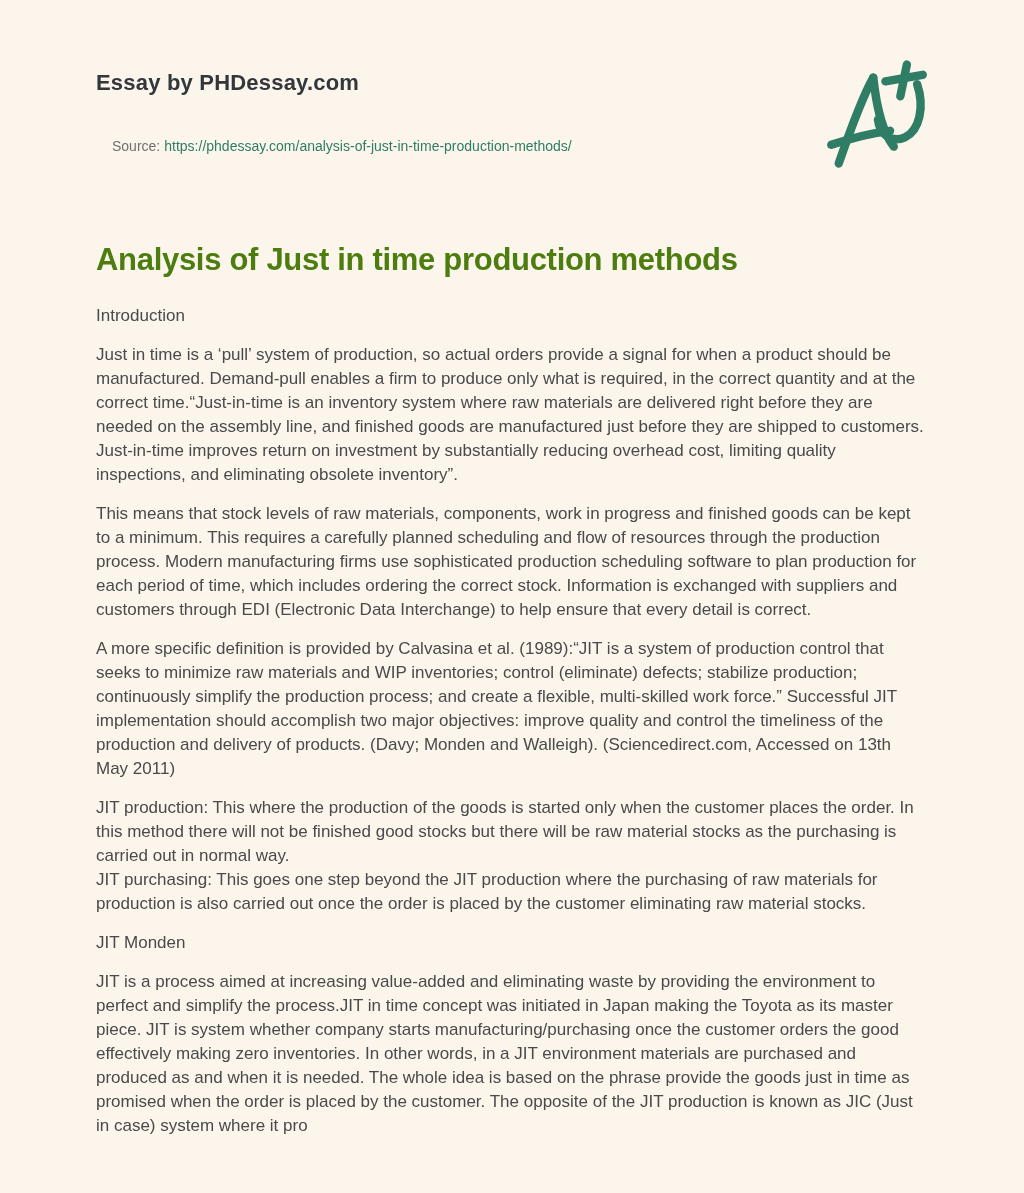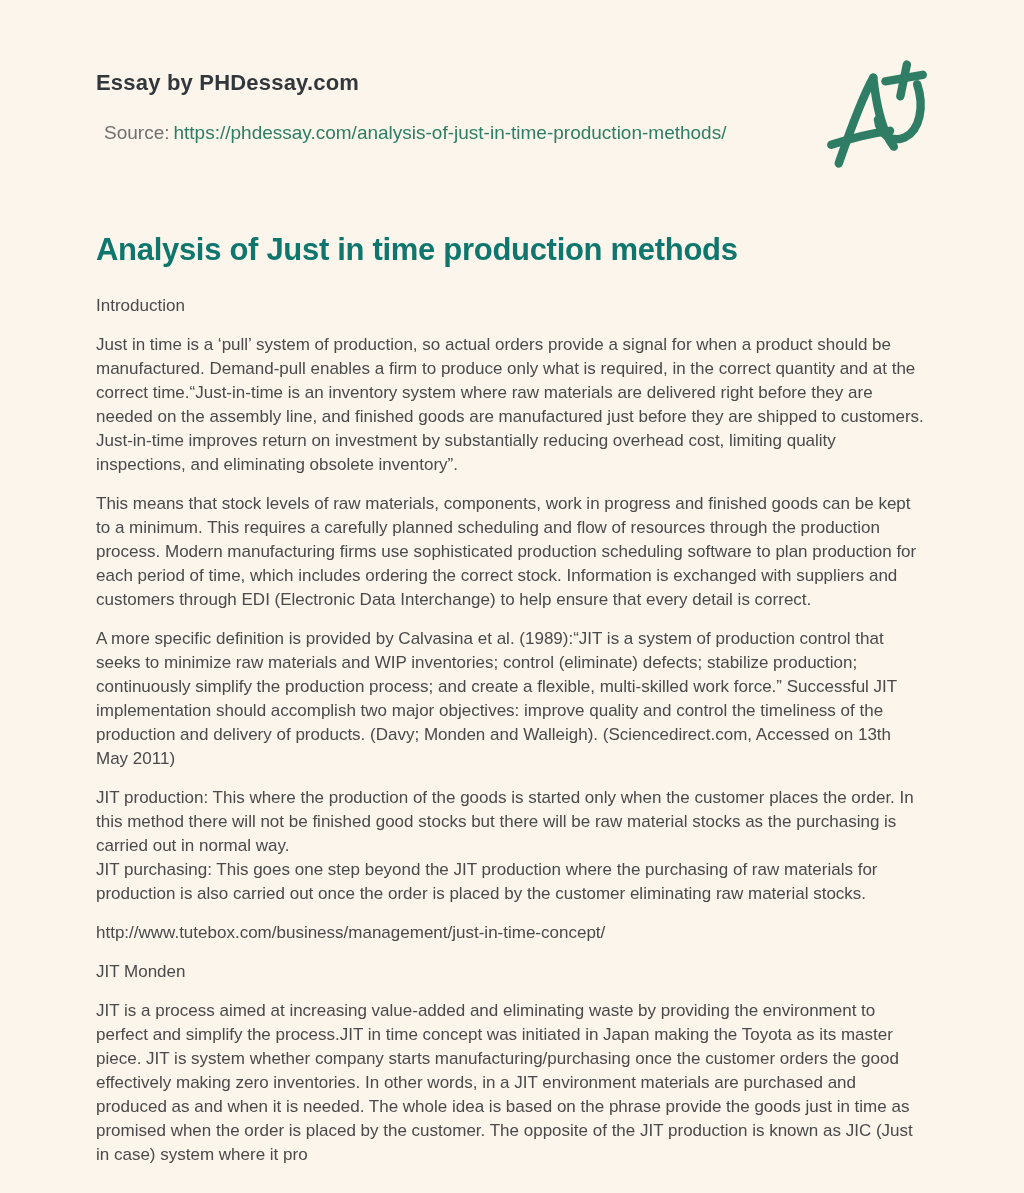--- a/index.html
+++ b/index.html
@@ -19,43 +19,43 @@
     width: 830px;
     margin: 0;
     padding: 70px 98px 0 96px;
     box-sizing: content-box;
   }
   .byline {
     font-size: 22px;
     font-weight: 700;
     color: #32373C;
     letter-spacing: 0.2px;
-    margin: 0 0 26px 0;
+    margin: 0 0 42px 0;
   }
   .source-line {
-    font-size: 19px;
+    font-size: 14px;
     color: #707070;
-    margin: 8px;
+    margin: 16px;
   }
   .source-link {
     color: #2E7D64;
     text-decoration: none;
     margin-left: 4px;
   }
   .logo {
     position: absolute;
     top: 58px;
     right: 95px;
     width: 104px;
     height: 112px;
   }
   .article-title {
     font-size: 31px;
     font-weight: 700;
-    color: #0f766e;
+    color: #4d7c0f;
     letter-spacing: -0.3px;
     margin: 88px 0 26px 0;
   }
   .para {
     font-size: 17px;
     line-height: 24px;
     color: #4A4A4A;
     margin: 12px 0 15px 0;
     white-space: pre-line;
   }
@@ -90,19 +90,18 @@
   <article>
     <h1 class="article-title">Analysis of Just in time production methods</h1>
 
     <div>
         <p class="para">Introduction</p>
         <p class="para">Just in time is a ‘pull’ system of production, so actual orders provide a signal for when a product should be manufactured. Demand-pull enables a firm to produce only what is required, in the correct quantity and at the correct time.“Just-in-time is an inventory system where raw materials are delivered right before they are needed on the assembly line, and finished goods are manufactured just before they are shipped to customers. Just-in-time improves return on investment by substantially reducing overhead cost, limiting quality inspections, and eliminating obsolete inventory”.</p>
         <p class="para">This means that stock levels of raw materials, components, work in progress and finished goods can be kept to a minimum. This requires a carefully planned scheduling and flow of resources through the production process. Modern manufacturing firms use sophisticated production scheduling software to plan production for each period of time, which includes ordering the correct stock. Information is exchanged with suppliers and customers through EDI (Electronic Data Interchange) to help ensure that every detail is correct.</p>
         <p class="para">A more specific definition is provided by Calvasina et al. (1989):“JIT is a system of production control that seeks to minimize raw materials and WIP inventories; control (eliminate) defects; stabilize production; continuously simplify the production process; and create a flexible, multi-skilled work force.” Successful JIT implementation should accomplish two major objectives: improve quality and control the timeliness of the production and delivery of products. (Davy; Monden and Walleigh). (Sciencedirect.com, Accessed on 13th May 2011)</p>
         <p class="para">JIT production: This where the production of the goods is started only when the customer places the order. In this method there will not be finished good stocks but there will be raw material stocks as the purchasing is carried out in normal way.
 JIT purchasing: This goes one step beyond the JIT production where the purchasing of raw materials for production is also carried out once the order is placed by the customer eliminating raw material stocks.</p>
-        <p class="para">http://www.tutebox.com/business/management/just-in-time-concept/</p>
         <p class="para">JIT Monden</p>
         <p class="para">JIT is a process aimed at increasing value-added and eliminating waste by providing the environment to perfect and simplify the process.JIT in time concept was initiated in Japan making the Toyota as its master piece. JIT is system whether company starts manufacturing/purchasing once the customer orders the good effectively making zero inventories. In other words, in a JIT environment materials are purchased and produced as and when it is needed. The whole idea is based on the phrase provide the goods just in time as promised when the order is placed by the customer. The opposite of the JIT production is known as JIC (Just in case) system where it pro</p>
       </div>
   </article>
 
 </div>
 
 </body></html>

